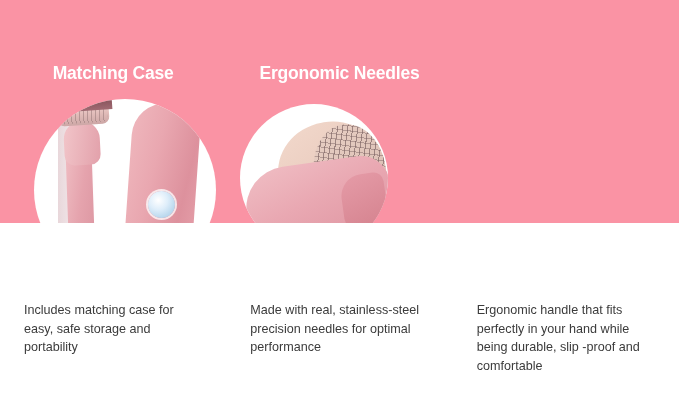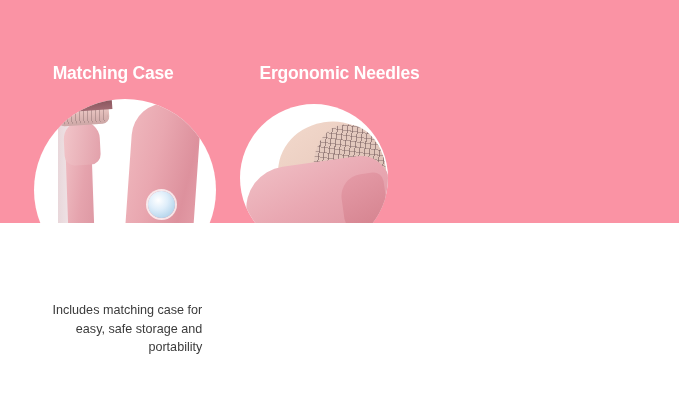--- a/index.html
+++ b/index.html
@@ -84,21 +84,21 @@
     top: 223px;
     width: 679px;
     height: 197px;
     background: #ffffff;
   }
   .caption {
     position: absolute;
     left: 0;
     right: 0;
     top: 301px;
-    text-align: right;
+    text-align: left;
     color: #3b3b3b;
     font-size: 12.6px;
     line-height: 18.5px;
     padding: 0 24px;
     box-sizing: border-box;
     font-weight: 400;
   }
 
   
   .art { position: absolute; left: 0; top: 0; width: 100%; height: 100%; }
@@ -316,15 +316,21 @@
 
 
   </div>
 
   <div class="white-plate"></div>
 
   <div class="columns">
     <div class="col">
       <div class="caption">Includes matching case for easy, safe storage and portability</div>
     </div>
+    <div class="col">
+      <div class="caption">Made with real, stainless-steel precision needles for optimal performance</div>
+    </div>
+    <div class="col">
+      <div class="caption">Ergonomic handle that fits perfectly in your hand while being durable, slip -proof and comfortable</div>
+    </div>
   </div>
 
 </div>
 
 </body></html>

